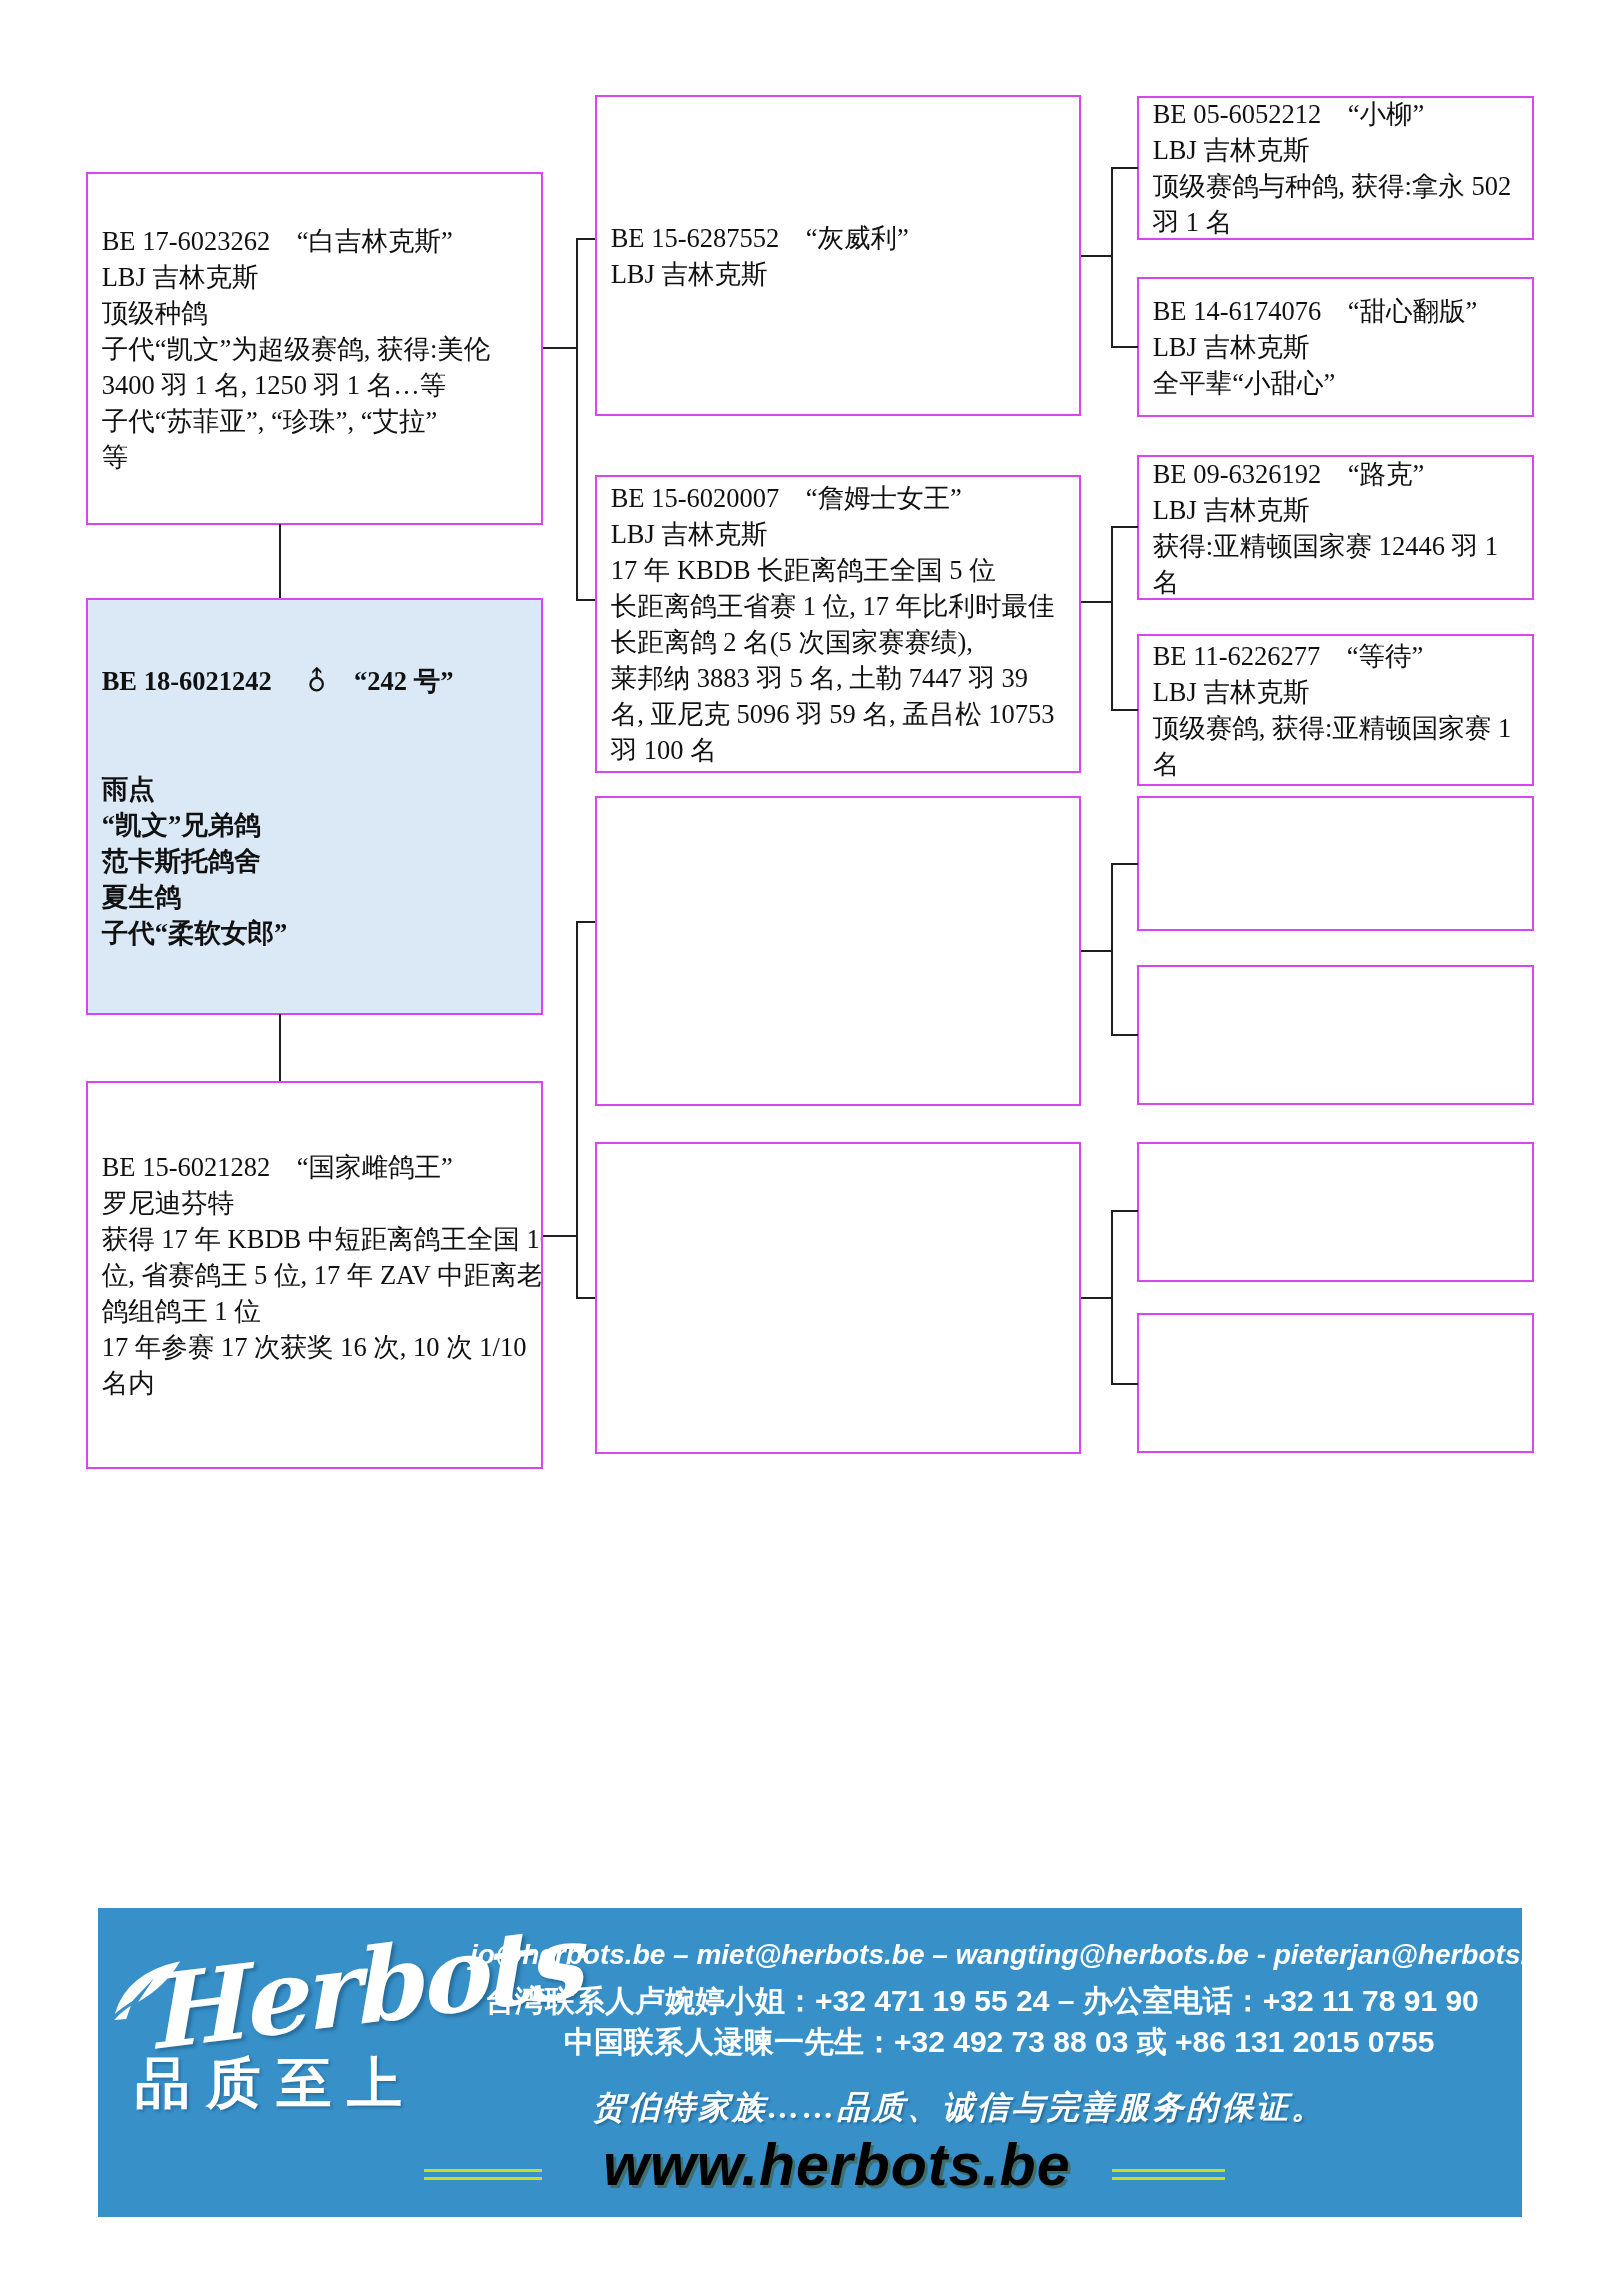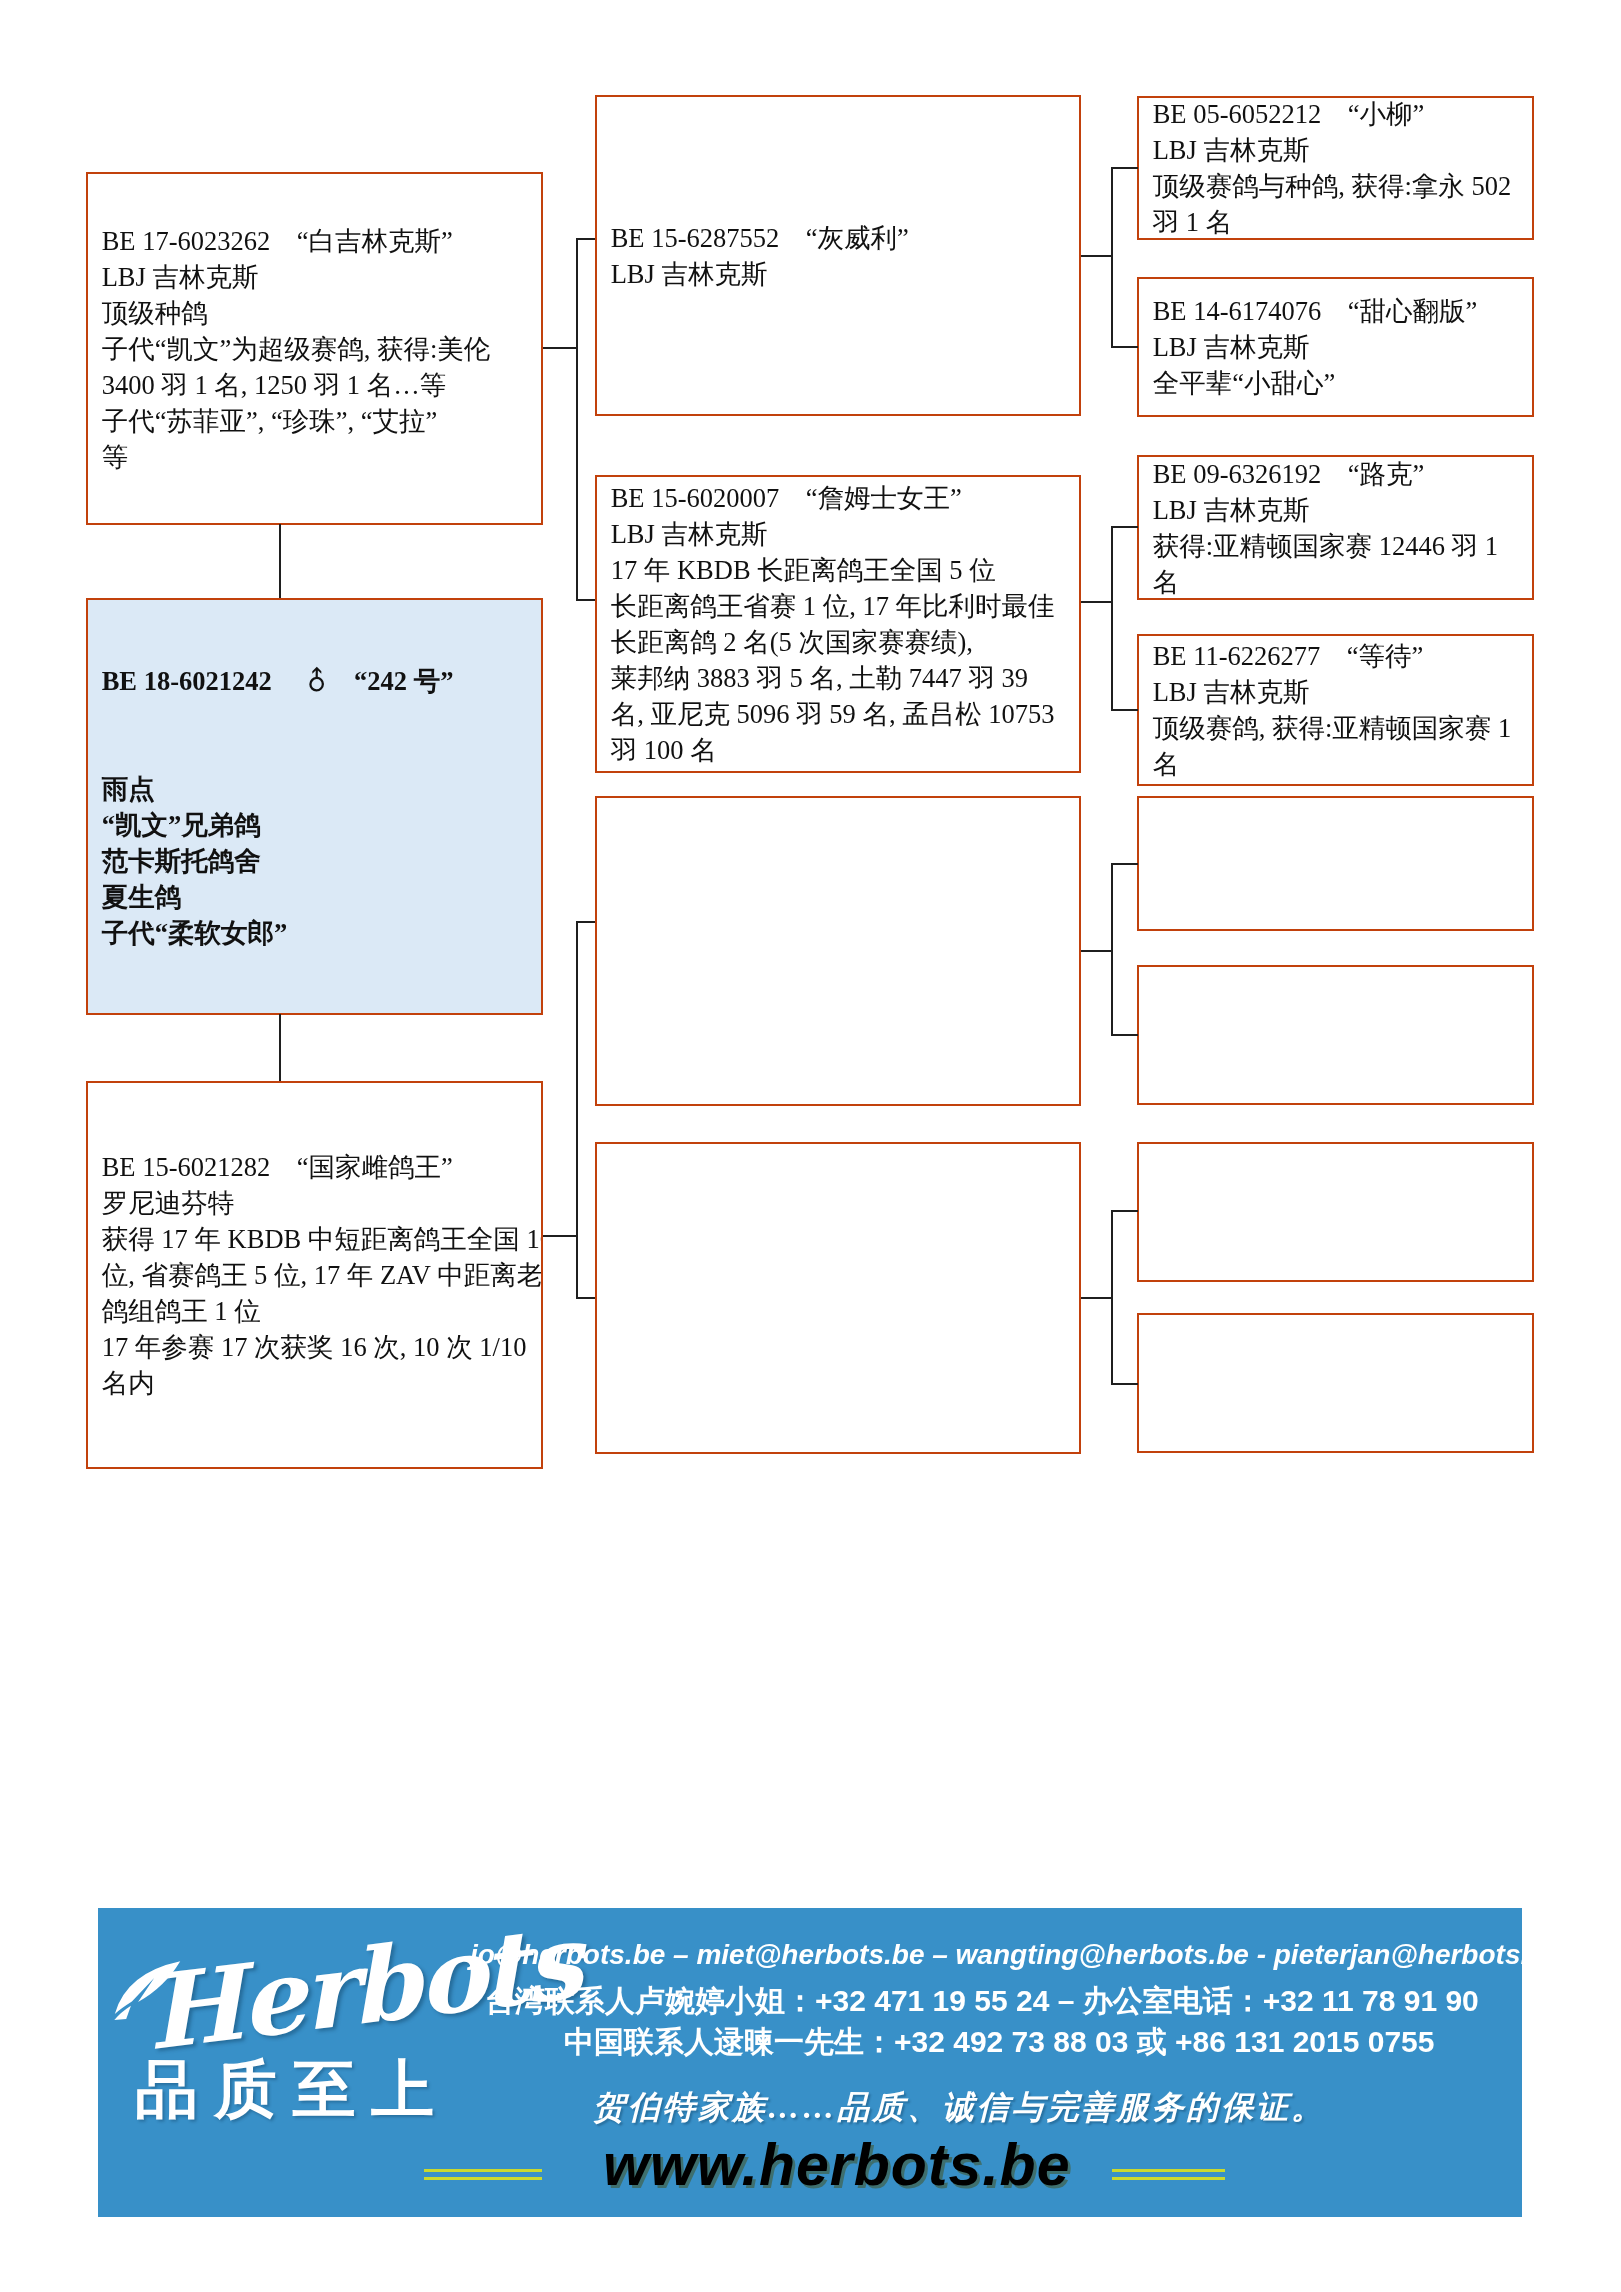--- a/index.html
+++ b/index.html
@@ -6,21 +6,21 @@
   .page{
     position:relative;
     width:1621px;height:2293px;
     background:#ffffff;
     font-family:"Liberation Serif", serif;
     overflow:hidden;
   }
   
   .box{
     position:absolute;
-    border:2px solid #c2410c;
+    border:2px solid #d946ef;
     background:#ffffff;
     box-sizing:border-box;
     display:flex;
     align-items:center;
     overflow:hidden;
   }
   .box .lines{
     width:100%;
     padding:0 13.7px;
     font-size:26.5px;
@@ -52,21 +52,21 @@
     font-family:"DejaVu Serif", serif;
     font-style:italic;font-weight:bold;
     font-size:102px;
     transform:rotate(-7deg) skewX(-6deg);
     text-shadow:2.9px 2.9px 3.9px rgba(0,40,70,0.35);
     letter-spacing:-3.9px;
   }
   .feather{position:absolute;left:7.8px;top:54px;width:84px;height:55px;transform:rotate(-14deg);}
   .slogan{
     position:absolute;left:37px;top:139px;
-    font-size:63px;font-weight:bold;
+    font-size:55px;font-weight:bold;
     letter-spacing:15.7px;
     font-family:"Liberation Serif", serif;
     text-shadow:2px 2px 2.9px rgba(0,40,70,0.3);
   }
   .f-emails{position:absolute;left:372px;top:31px;font-size:28px;font-weight:bold;white-space:pre;font-style:italic;}
   .f-tw{position:absolute;left:387px;top:73px;font-size:30px;font-weight:bold;white-space:pre;}
   .f-cn{position:absolute;left:466px;top:114px;font-size:30px;font-weight:bold;white-space:pre;}
   .f-tagline{
     position:absolute;left:495px;top:178px;
     font-size:32px;font-weight:bold;letter-spacing:2.9px;

